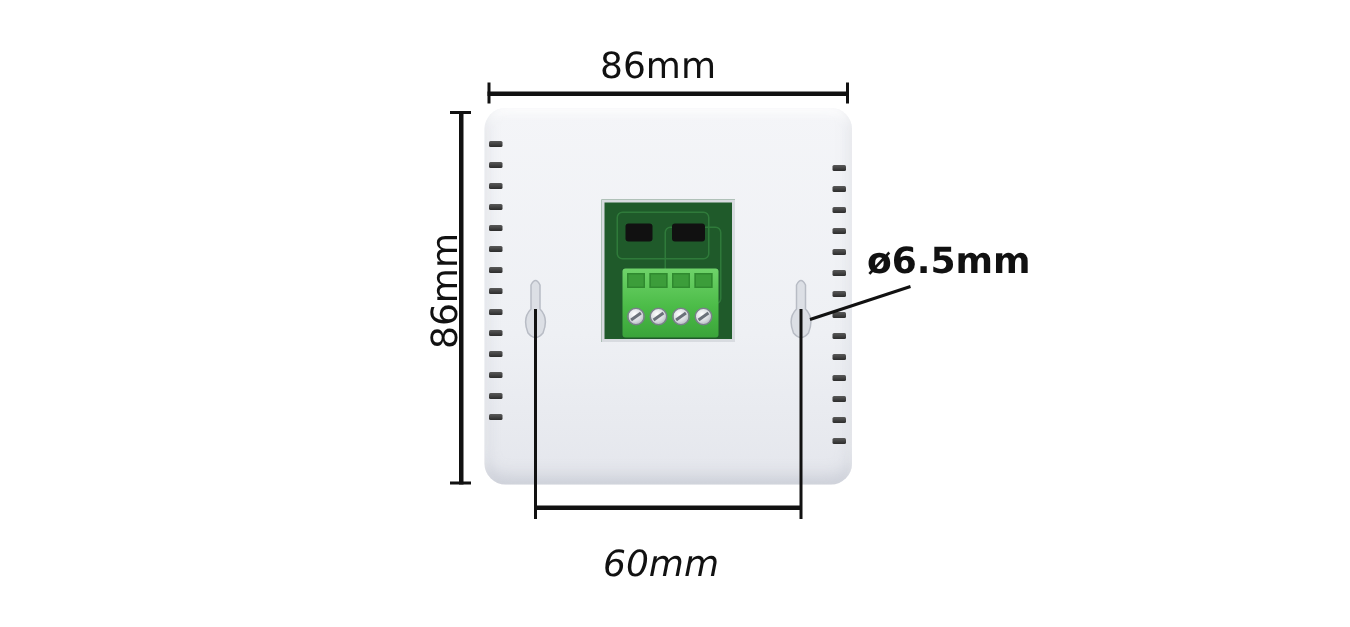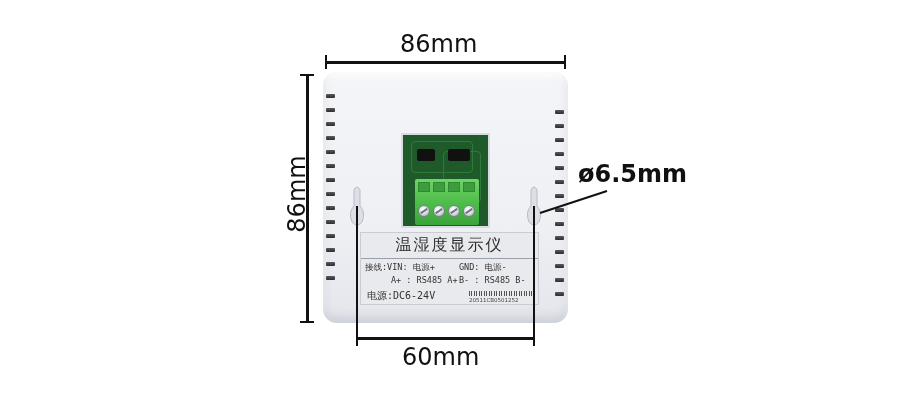--- a/index.html
+++ b/index.html
@@ -129,34 +129,23 @@
       <div class="term-slot" style="left:18px;"></div>
       <div class="term-slot" style="left:33px;"></div>
       <div class="term-slot" style="left:48px;"></div>
       <div class="screw" style="left:3px;"></div>
       <div class="screw" style="left:18px;"></div>
       <div class="screw" style="left:33px;"></div>
       <div class="screw" style="left:48px;"></div>
     </div>
   </div>
 
-  <div class="abs label">
-    <div class="label-title">温湿度显示仪</div>
-    <div class="label-sep"></div>
-    <div class="ltxt" style="left:4px; top:29px;">接线:VIN: 电源+</div>
-    <div class="ltxt" style="left:98px; top:29px;">GND: 电源-</div>
-    <div class="ltxt" style="left:30px; top:42px;">A+ : RS485 A+</div>
-    <div class="ltxt" style="left:98px; top:42px;">B- : RS485 B-</div>
-    <div class="ltxt" style="left:6px; top:56px; font-size:10px;">电源:DC6-24V</div>
-    <div class="barcode"></div>
-    <div class="serial">20511CB0501252</div>
-  </div>
 </div>
 
 <div class="line" style="left:356px; top:206px; width:2px; height:140px;"></div>
 <div class="line" style="left:533px; top:206px; width:2px; height:140px;"></div>
 <div class="line" style="left:357px; top:337px; width:177px; height:3px;"></div>
-<div class="dim-text" style="left:402px; top:343px;">60mm</div>
+<div class="dim-text" style="left:402px; top:362px;font-style:italic;">60mm</div>
 
 <svg class="abs" style="left:535px; top:185px;" width="80" height="35">
   <line x1="5" y1="28" x2="72" y2="6" stroke="#111" stroke-width="2"></line>
 </svg>
 <div class="dim-text" style="left:578px; top:160px;font-weight:bold;">ø6.5mm</div>
 
 </body></html>

